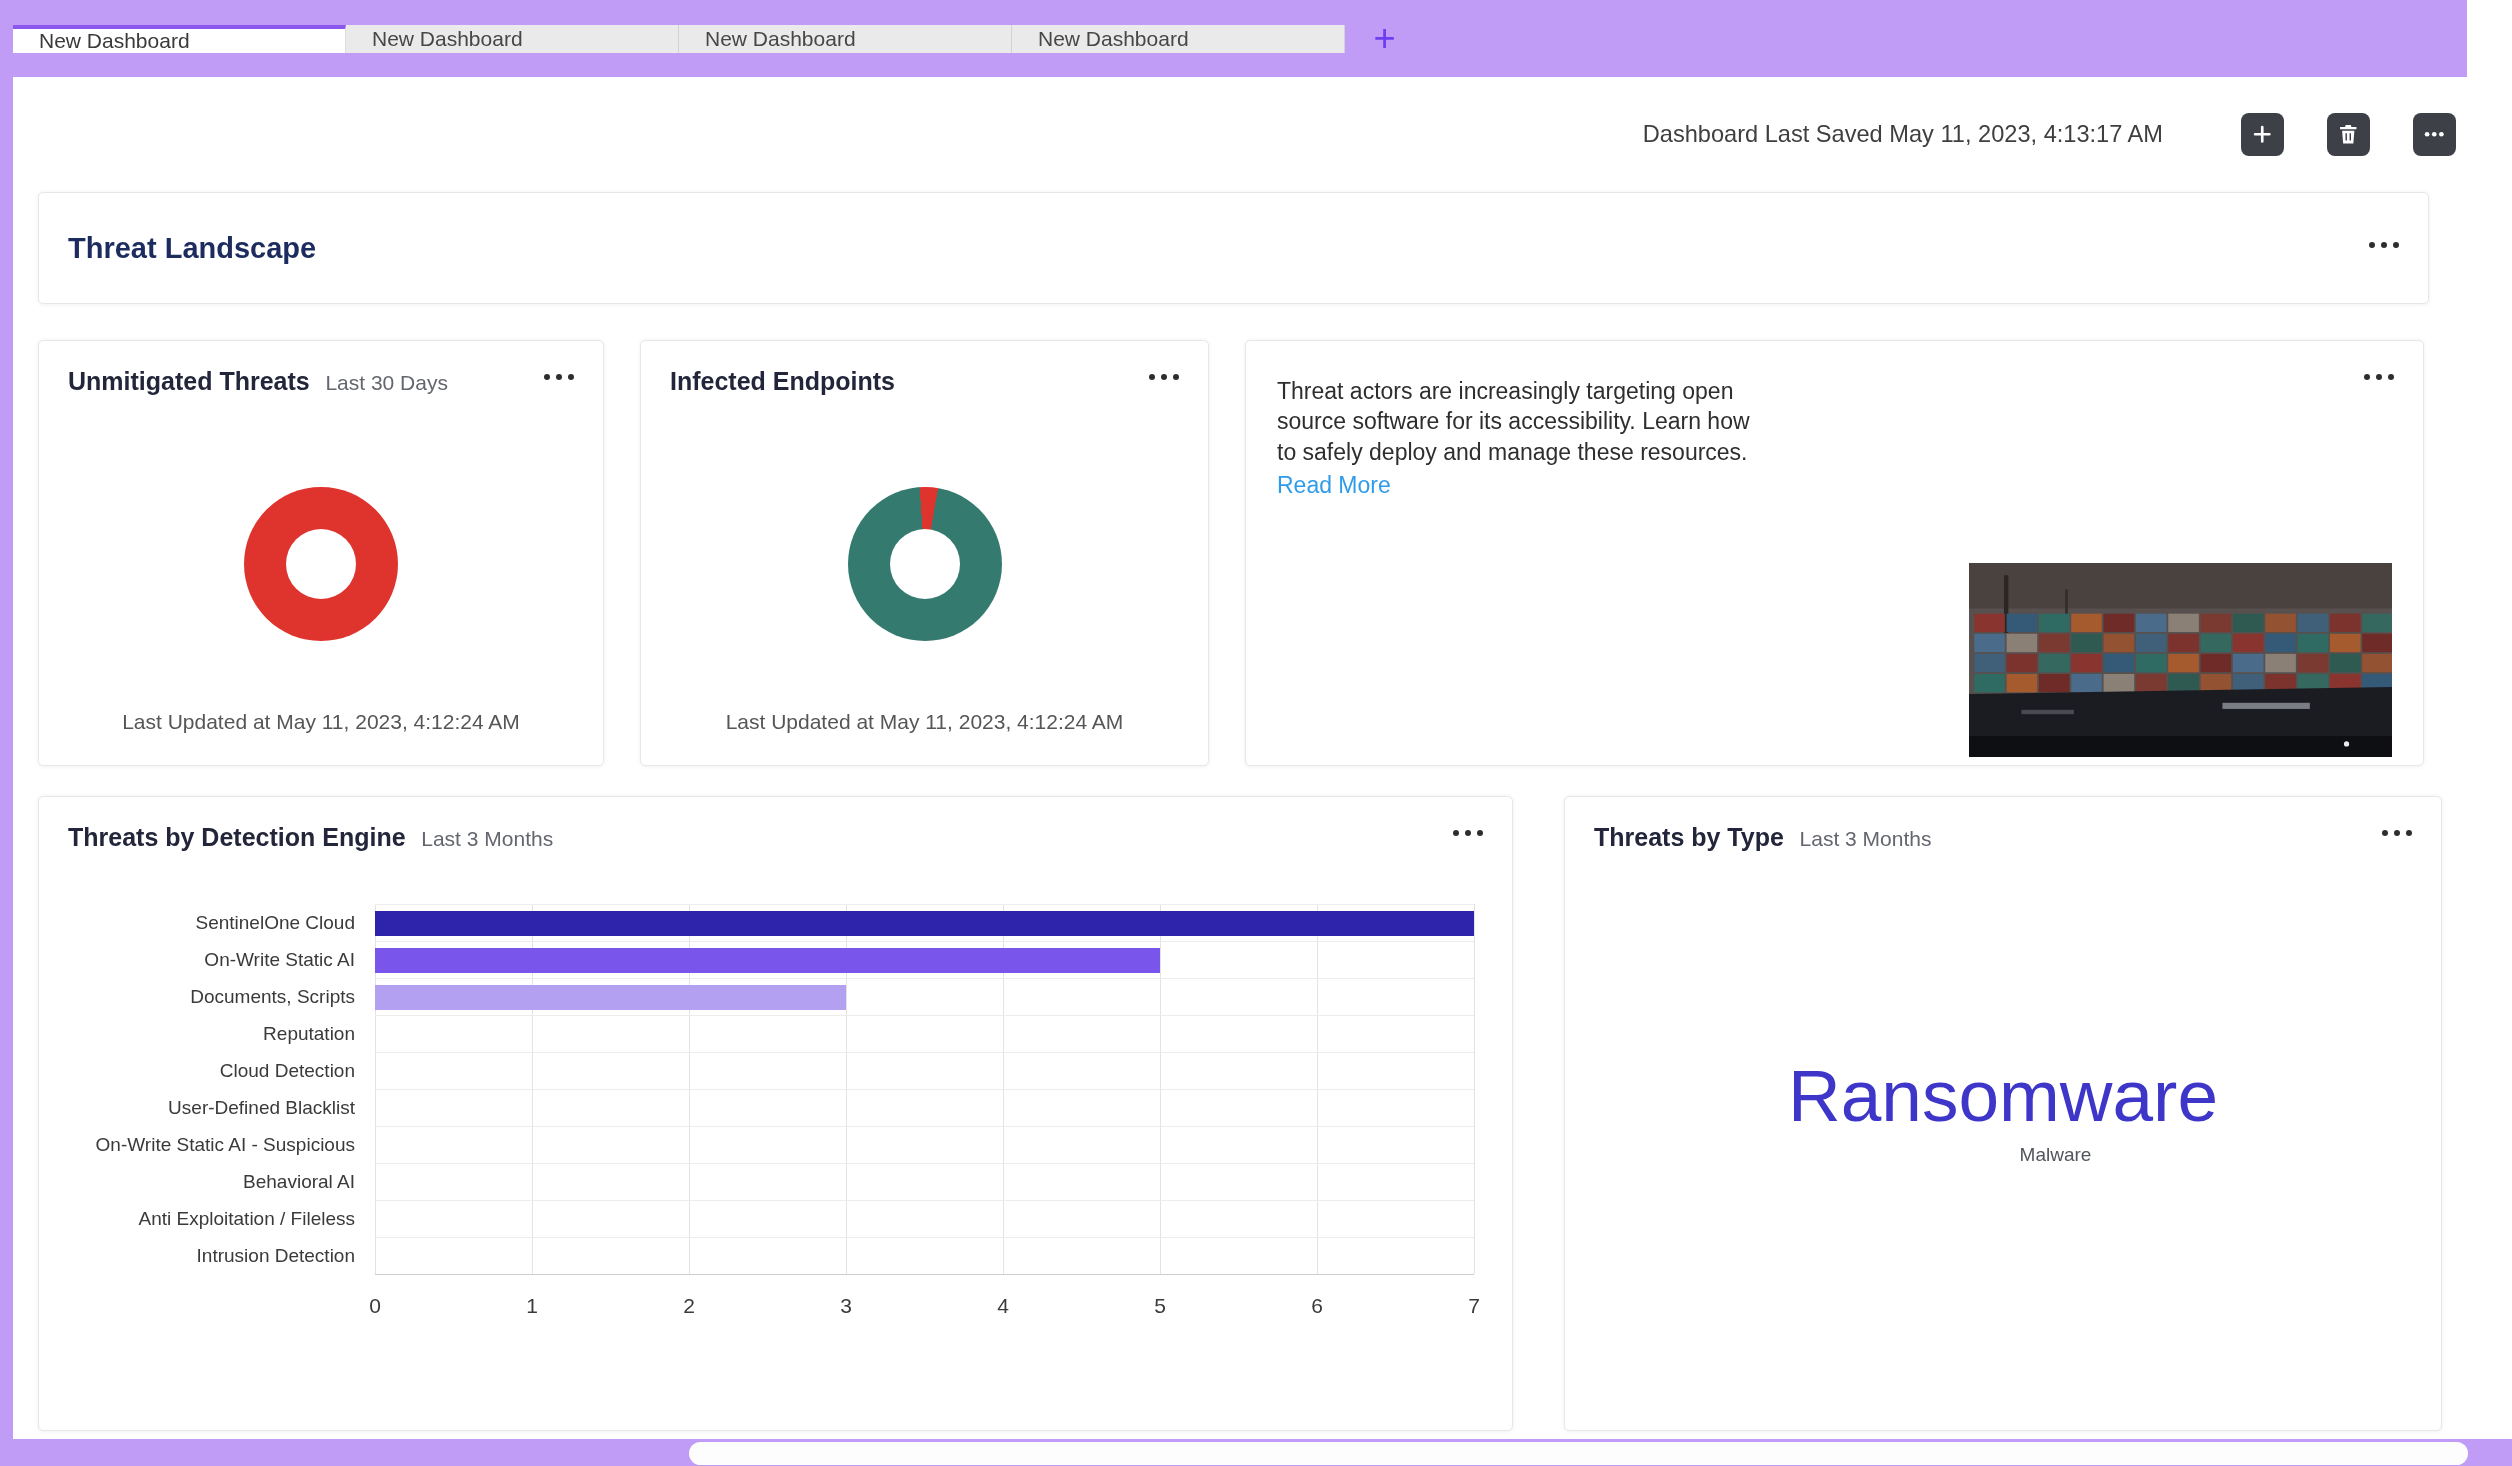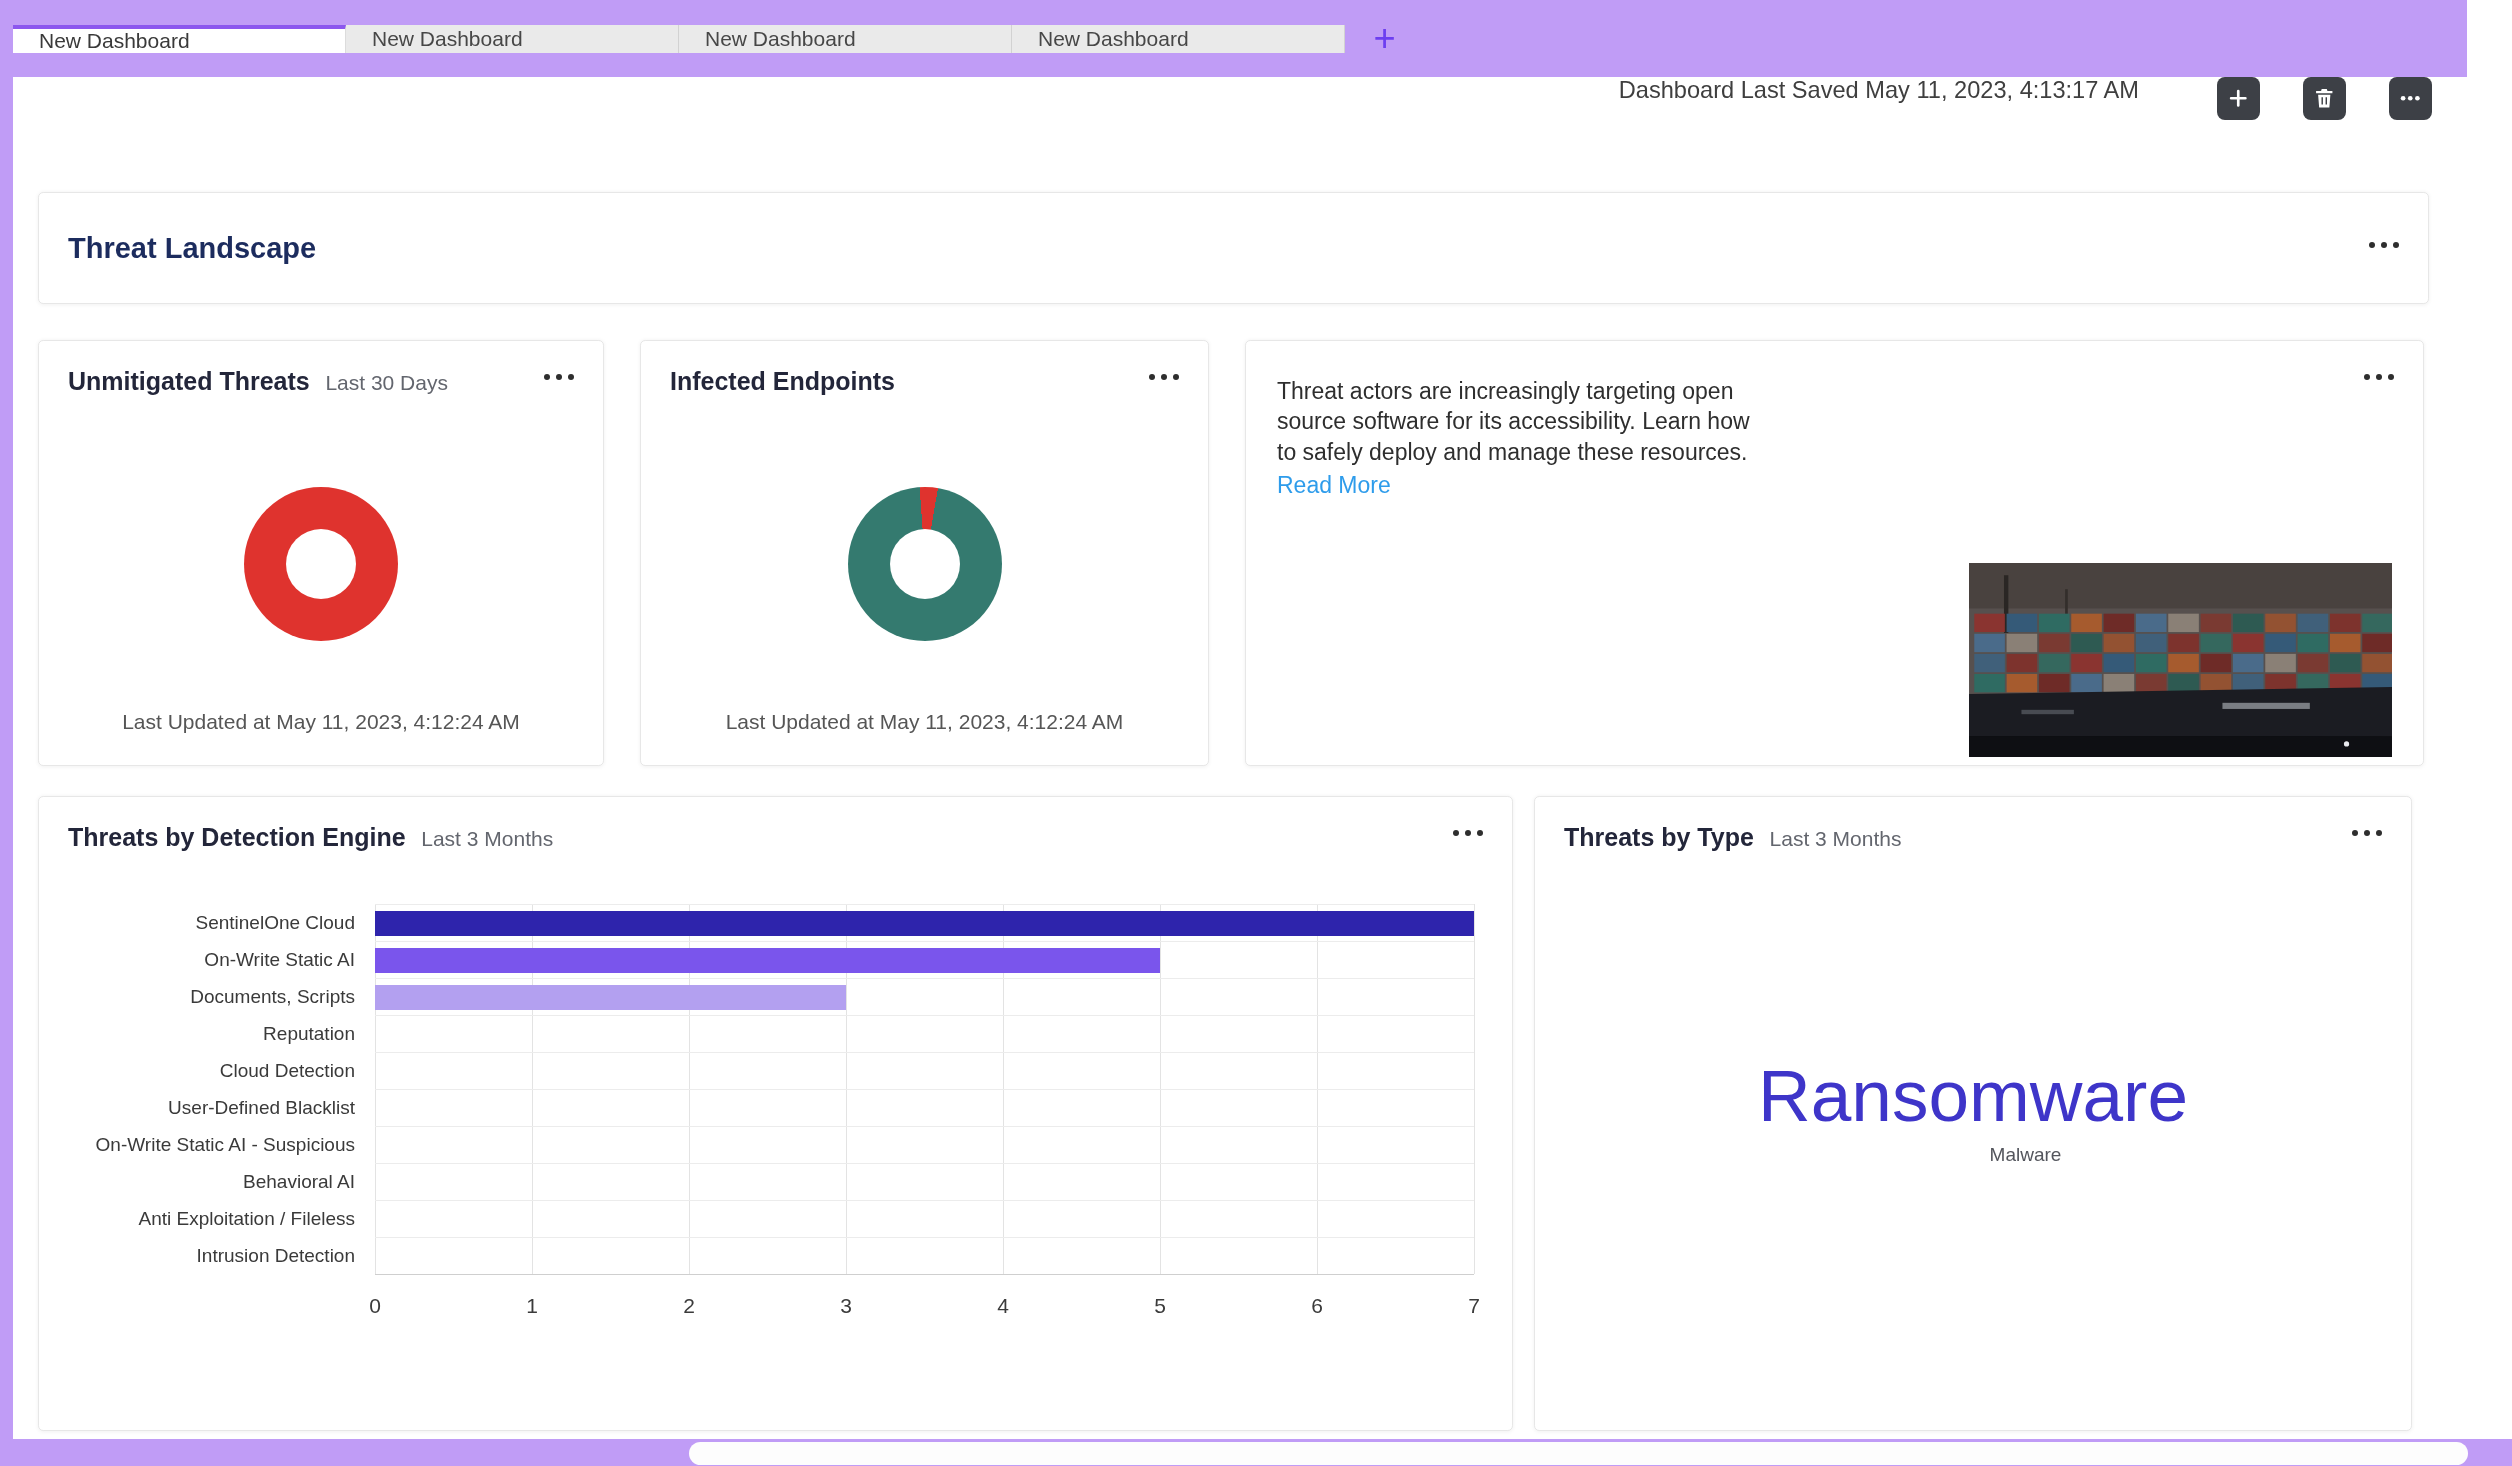--- a/index.html
+++ b/index.html
@@ -13,36 +13,36 @@
   .bottombar{position:absolute;left:0;bottom:0;width:2512px;height:28px;background:#c09cf6;}
   .scroll-thumb{position:absolute;left:689px;top:2.6px;width:1779px;height:23px;background:#fdfdfd;border-radius:11.4px;}
 
   
   .tab{width:333px;display:flex;align-items:center;padding-left:26px;font-size:21px;color:#474747;background:#eaeaea;border-right:0.9px solid #d2d2d2;cursor:pointer;position:relative;}
   .tab.active{background:#ffffff;color:#3a3a3a;border-top:4.4px solid #8c57ee;border-right:0.9px solid #dcdcdc;}
   .tab-add{width:79px;display:flex;align-items:center;justify-content:center;color:#6d3ef0;font-size:38px;font-weight:400;cursor:pointer;}
 
   
   .content{position:absolute;left:13px;top:77px;width:2499px;height:1362px;background:#ffffff;}
-  .topbar{position:absolute;top:0;left:0;width:100%;height:115px;display:flex;justify-content:flex-end;padding-right:80px;gap:16px;}
+  .topbar{position:absolute;top:0;left:0;width:100%;height:115px;display:flex;align-items:center;justify-content:flex-end;padding-right:56px;gap:16px;}
   .saved-text{font-size:23.6px;color:#3f3f3f;margin-right:35px;}
   .tbtn{width:43px;height:43px;border:none;border-radius:7.9px;background:#3d4046;display:flex;align-items:center;justify-content:center;cursor:pointer;margin-left:27px;}
   .tbtn svg{display:block}
 
   .card{background:#fff;border:0.9px solid #e7e7e7;border-radius:5.2px;box-shadow:0 0.9px 4.4px rgba(0,0,0,.06);position:relative;}
 
   .section-card{position:absolute;left:25px;top:115px;width:2391px;height:112px;display:flex;align-items:center;}
   .section-title{font-size:29px;font-weight:bold;color:#1c2c5e;margin-left:29px;}
 
   .menu-dots{position:absolute;top:33px;right:29px;display:flex;gap:6.1px;cursor:pointer;}
   .menu-dots i{width:6.1px;height:6.1px;border-radius:50%;background:#2e2e2e;display:block;}
   .section-card .menu-dots{top:49px;}
 
   .row-top{position:absolute;left:25px;top:263px;display:flex;gap:36px;}
-  .row-bottom{position:absolute;left:25px;top:719px;display:flex;gap:21px;}
+  .row-bottom{position:absolute;left:25px;top:719px;display:flex;gap:51px;}
 
   .card-header{display:flex;align-items:baseline;padding:26px 79px 0 29px;}
   .card-title{font-size:25px;font-weight:bold;color:#23263a;}
   .card-sub{font-size:21px;color:#63666e;margin-left:15.7px;white-space:nowrap;}
 
   .card-unmitigated{width:566px;height:426px;}
   .card-infected{width:569px;height:426px;}
   .card-blog{width:1179px;height:426px;}
   .card-detection{width:1475px;height:635px;}
   .card-type{width:878px;height:635px;}

